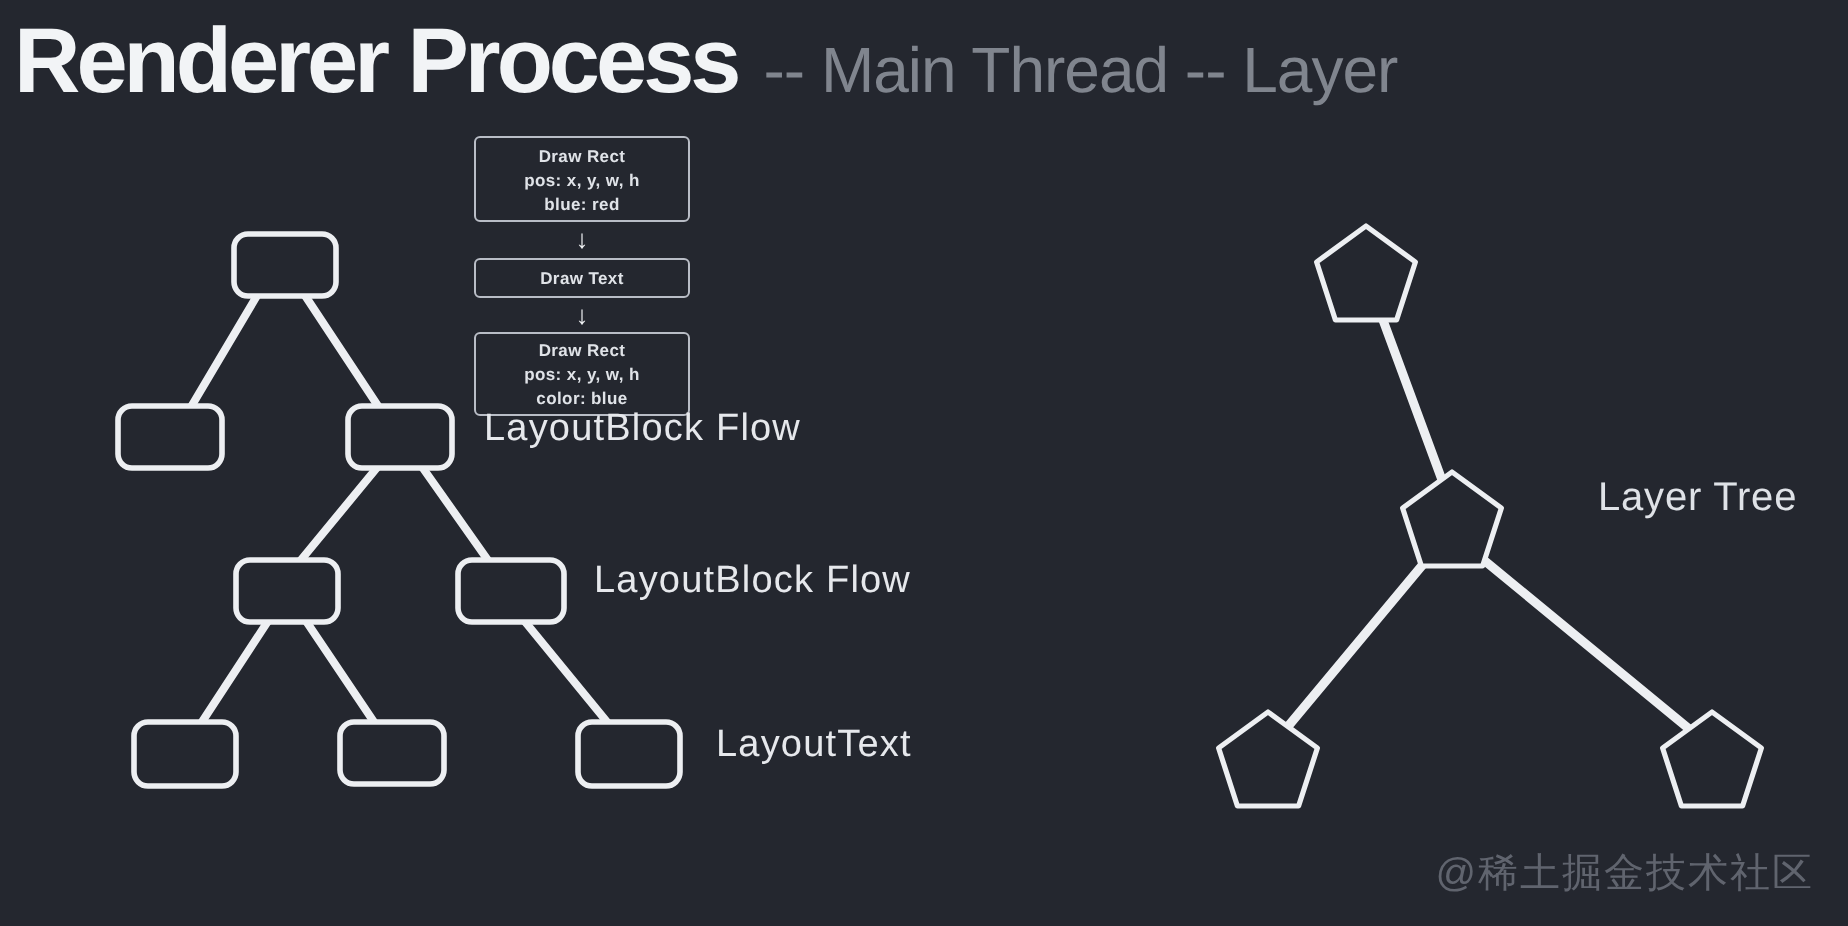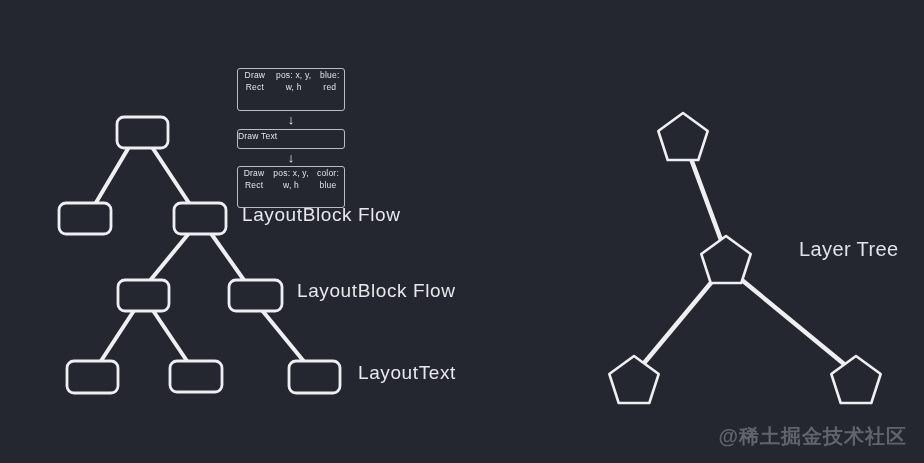--- a/index.html
+++ b/index.html
@@ -16,40 +16,44 @@
   .shapes{position:absolute;left:0;top:0;width:924px;height:463px;}
   .tree-edge{stroke:#edeff2;stroke-width:4;stroke-linecap:round;}
   .layer-edge{stroke:#edeff2;stroke-width:4.5;stroke-linecap:round;}
   .tree-node{fill:#24272f;stroke:#edeff2;stroke-width:2.8;}
   .layer-node{fill:#24272f;stroke:#edeff2;stroke-width:2.6;stroke-linejoin:round;}
   
   .paint-stack{position:absolute;left:237px;top:68px;width:108px;text-align:center;}
   .op-box{
     box-sizing:border-box;border:1.5px solid #b9bdc6;border-radius:3px;
     color:#e0e3e8;font-size:8.5px;line-height:12px;letter-spacing:0.2px;
-    display:flex;
+    display:flex;flex-direction:column;justify-content:center;font-weight:bold;
   }
   .op-box.h3{height:43px;}
   .op-box.h1{height:20px;}
   .op-box.h3b{height:42px;}
   .op-arrow{height:18px;line-height:18px;font-size:13px;font-weight:700;color:#eef0f3;}
   
   .diagram-label{position:absolute;color:#e6e8ec;font-weight:400;font-size:19px;letter-spacing:0.6px;white-space:nowrap;}
   .label-1{left:242px;top:204px;}
   .label-2{left:297px;top:280px;}
   .label-3{left:358px;top:362px;}
   .label-layer{left:799px;top:238px;font-size:20px;color:#dfe2e7;letter-spacing:0.4px;}
   
-  .watermark{position:absolute;right:17px;top:423px;font-size:20px;font-weight:700;color:#60646e;letter-spacing:1px;margin-left:39px;}
+  .watermark{position:absolute;right:17px;top:423px;font-size:20px;font-weight:400;color:#60646e;letter-spacing:1px;margin-left:39px;}
 </style>
 </head>
 <body>
 
 <div class="stage">
 
+  <header class="title">
+    <span class="title-main">Renderer Process</span>
+    <span class="title-suffix">-- Main Thread -- Layer</span>
+  </header>
 
   <svg class="shapes" viewBox="0 0 924 463">
     <g>
       <line class="tree-edge" x1="129" y1="147" x2="94" y2="206"></line>
       <line class="tree-edge" x1="152" y1="147" x2="191" y2="206"></line>
       <line class="tree-edge" x1="190" y1="232" x2="148" y2="283"></line>
       <line class="tree-edge" x1="210" y1="232" x2="246" y2="283"></line>
       <line class="tree-edge" x1="135" y1="309" x2="99" y2="364"></line>
       <line class="tree-edge" x1="152" y1="309" x2="189" y2="364"></line>
       <line class="tree-edge" x1="261" y1="309" x2="306" y2="364"></line>

